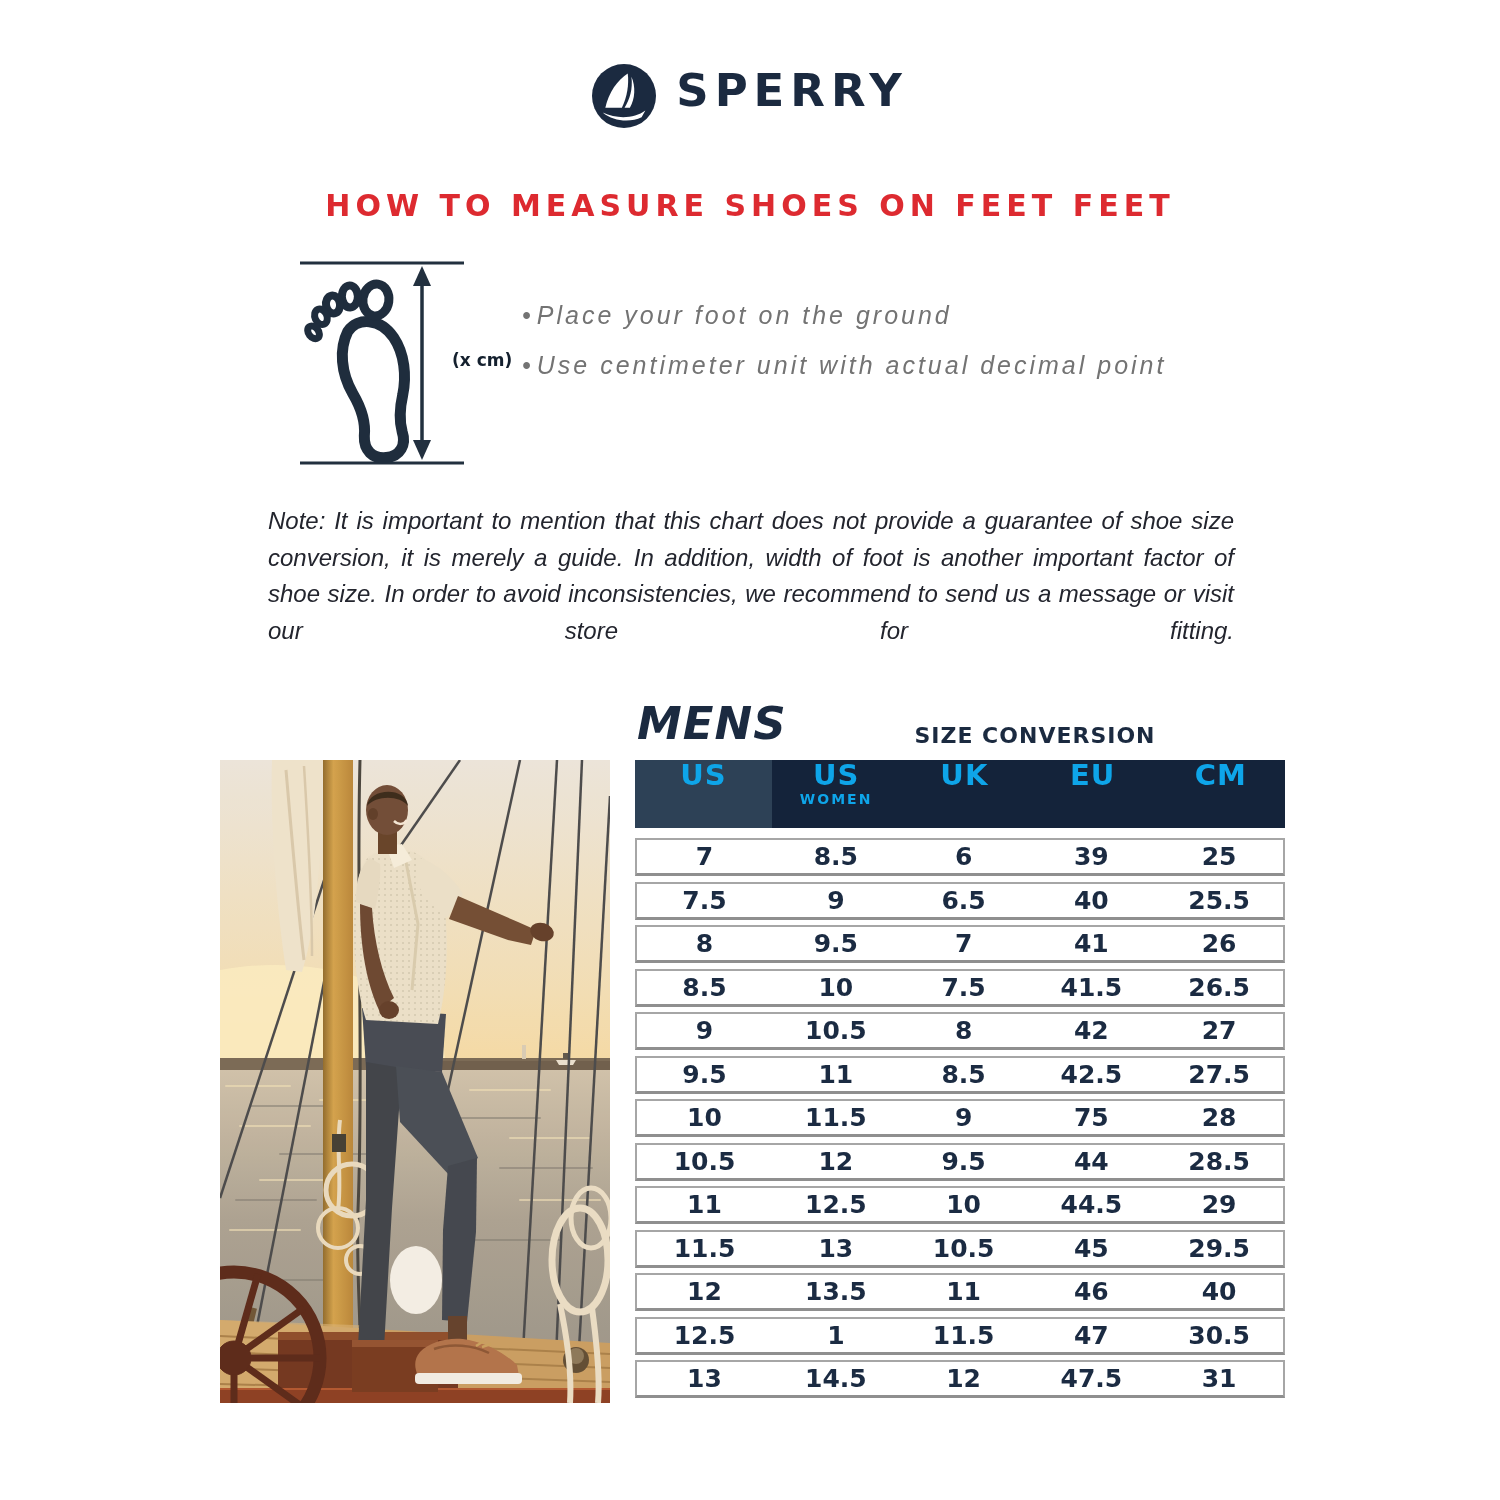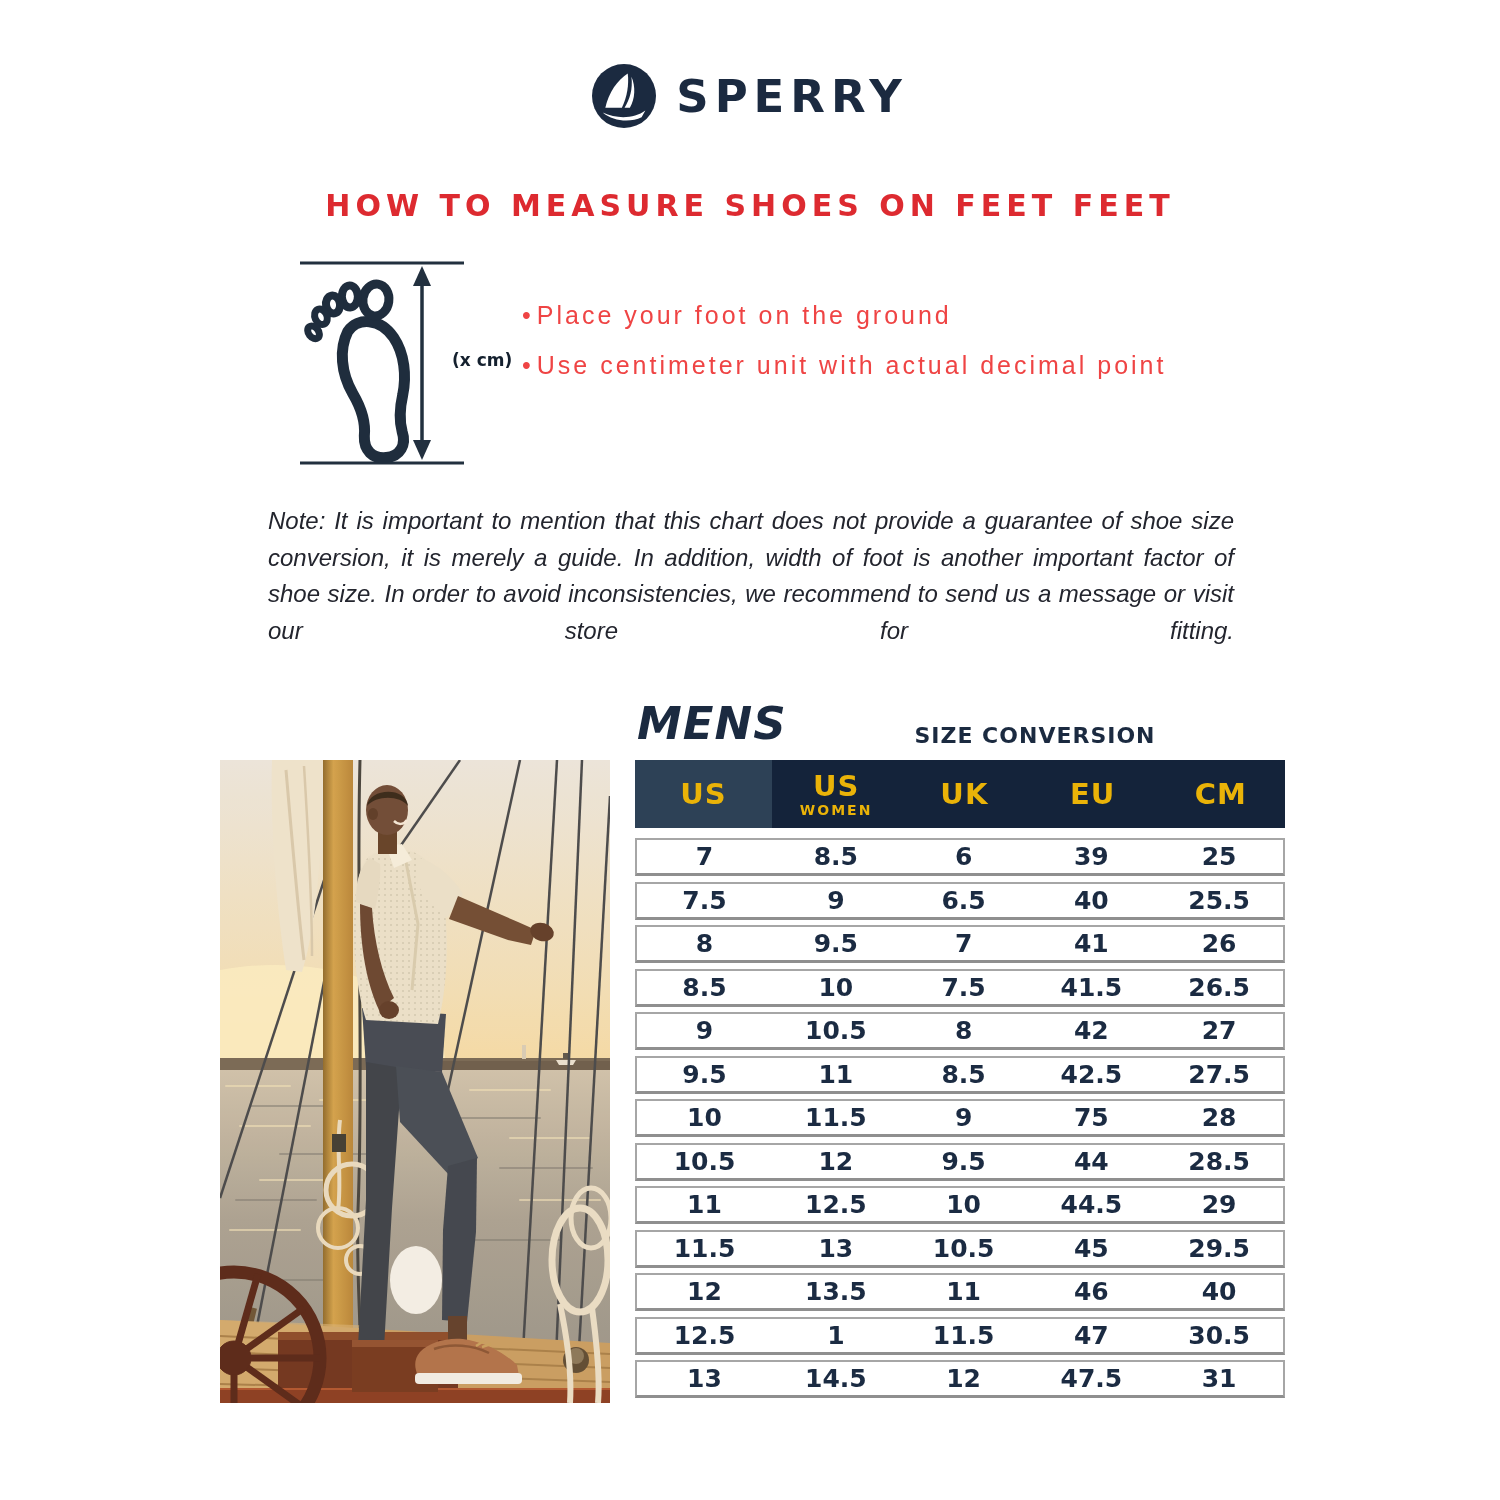--- a/index.html
+++ b/index.html
@@ -2,57 +2,57 @@
 <html style="--navy: #1b2a40; --accent-red: #dd2a30; --header-bg: #14233a; --header-us-bg: #2d4156; --row-border: #a6a6a6;"><head>
 <meta charset="utf-8">
 <style>
   * { margin:0; padding:0; box-sizing:border-box; }
   html,body { width:1500px; height:1500px; background:#fff; font-family:"Liberation Sans", sans-serif; }
   .page { position:relative; width:1500px; height:1500px; background:#fff; overflow:hidden;
           color:var(--navy,#1b2a40); }
 
   
   .logo { position:absolute; top:64px; left:0; right:0; display:flex; justify-content:center;
-          align-items:center; gap:20px; }
+          align-items:flex-start; gap:20px; }
   .logo-mark { width:64px; height:64px; flex:none; }
   .brand-name { font-family:"DejaVu Sans", sans-serif; font-size:45px; font-weight:800;
                 letter-spacing:6px; color:var(--navy,#1b2a40); }
 
   
   .page-title { position:absolute; top:188px; left:0; right:0; text-align:center;
                 font-family:"DejaVu Sans", sans-serif; font-size:30px; font-weight:700;
                 letter-spacing:5px; color:var(--accent-red,#dd2a30); }
 
   
   .foot-fig { position:absolute; left:296px; top:256px; width:200px; height:214px; }
   .foot-fig svg { position:absolute; inset:0; }
   .diagram-label { position:absolute; left:128px; top:94px; font-size:17px; font-weight:700;
                    white-space:nowrap; color:#14202e; font-family:"DejaVu Sans", sans-serif;padding-left:28px; }
 
   .measure-steps { position:absolute; left:522px; top:290px; width:720px; list-style:none; }
   .measure-steps li { font-size:25px; line-height:50px; letter-spacing:3px; font-weight:500;
-                      color:#ef4444; font-family:"Liberation Sans", sans-serif; }
+                      color:#737373; font-family:"Liberation Sans", sans-serif;font-style:italic; }
   .measure-steps li::before { content:"\2022"; margin-right:3px; }
 
   
   .note-text { position:absolute; left:268px; top:503px; width:966px; font-style:italic;
                font-size:24px; line-height:36.5px; text-align:justify; text-align-last:justify;
                color:#23252e; }
 
   
   .mens-title { position:absolute; left:637px; top:697px; font-family:"DejaVu Sans", sans-serif;
                 font-size:45px; font-weight:800; letter-spacing:1px; color:var(--navy,#1b2a40);font-style:italic; }
   .table-title { position:absolute; left:870px; top:723px; width:330px; text-align:center;
                  font-family:"DejaVu Sans", sans-serif; font-size:22px; font-weight:700;
                  letter-spacing:1px; color:var(--navy,#1b2a40); }
 
   .size-table { position:absolute; left:635px; top:760px; width:650px; }
   .thead { display:flex; height:68px; background:var(--header-bg,#14233a); }
-  .hcell { width:calc((650px - 137px)/4); display:flex; flex-direction:column; justify-content:center;
-           align-items:center; color:#eab308; font-family:"DejaVu Sans", sans-serif; font-weight:700; }
+  .hcell { width:calc((650px - 137px)/4); display:flex; flex-direction:column; 
+           align-items:center; color:#0ea5e9; font-family:"DejaVu Sans", sans-serif; font-weight:700; }
   .hcell.first { width:137px; background:var(--header-us-bg,#2d4156); }
   .hmain { font-size:29px; line-height:30px; letter-spacing:1px; }
   .hsub  { font-size:14px; line-height:16px; letter-spacing:2px; margin-top:1px; }
   .tbody { margin-top:10px; }
   .trow { display:flex; align-items:center; height:38px; margin-bottom:5.5px; background:#fff;
           border:2px solid var(--row-border,#a6a6a6); border-bottom:3px solid #8f8f8f; }
   .tcell { width:calc((646px - 135px)/4); text-align:center; font-family:"DejaVu Sans", sans-serif;
            font-size:25px; font-weight:700; color:#1b2b42; }
   .tcell:first-child { width:135px; }
 

